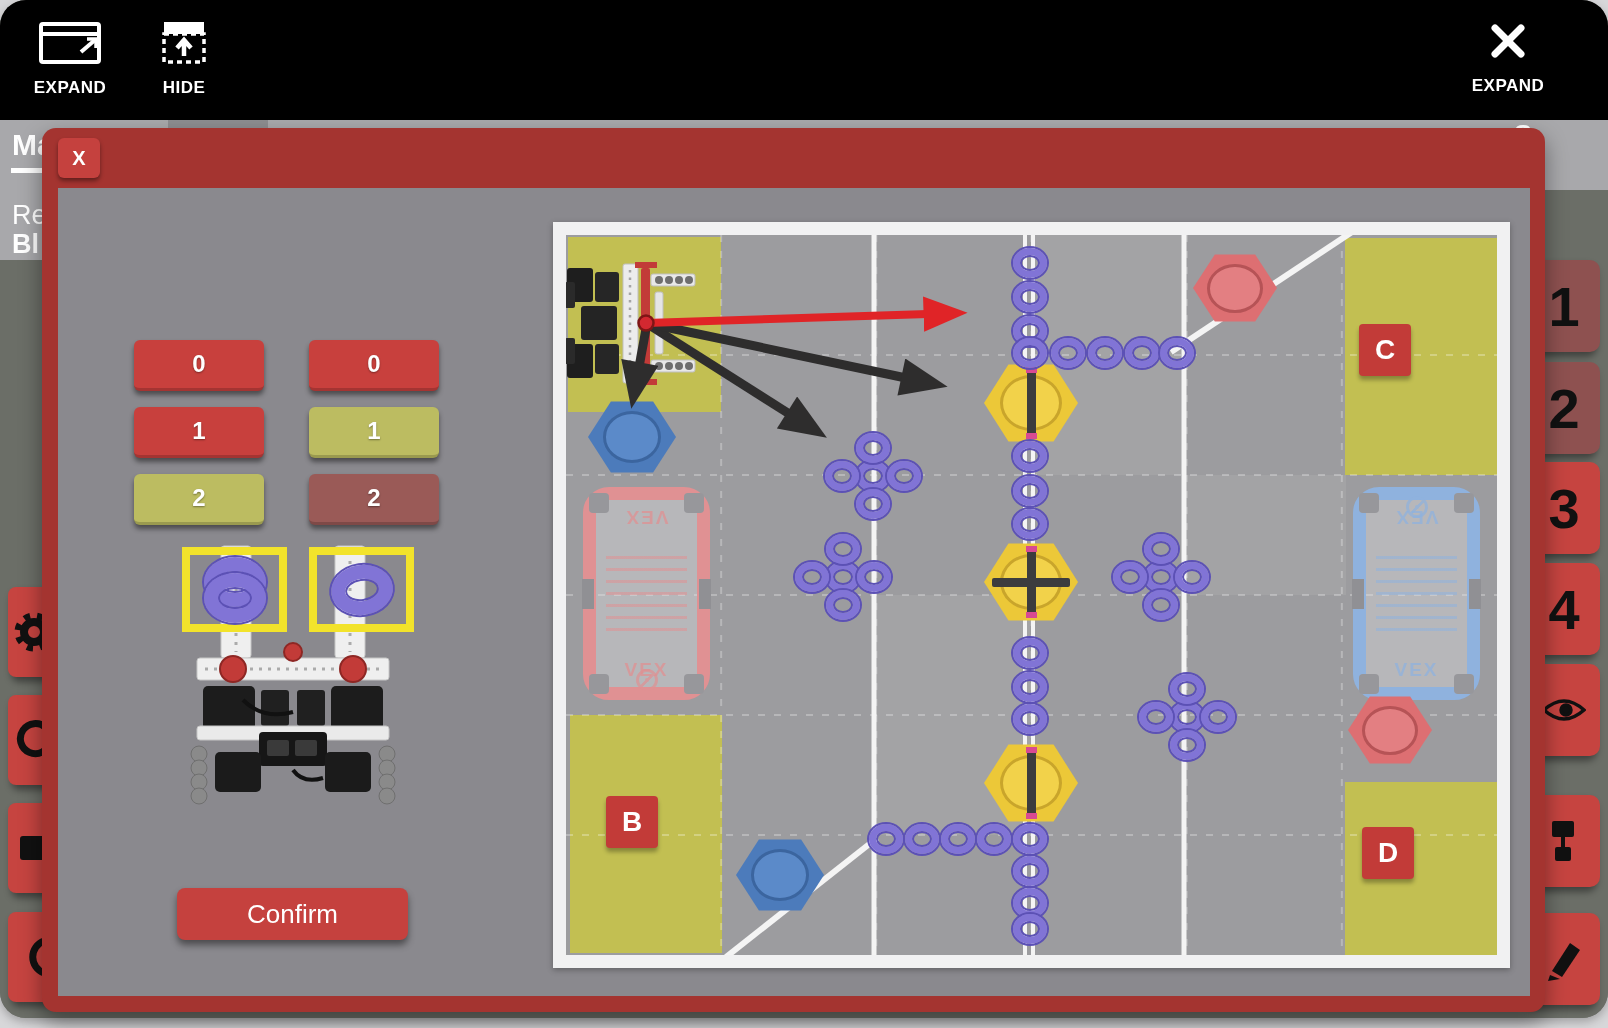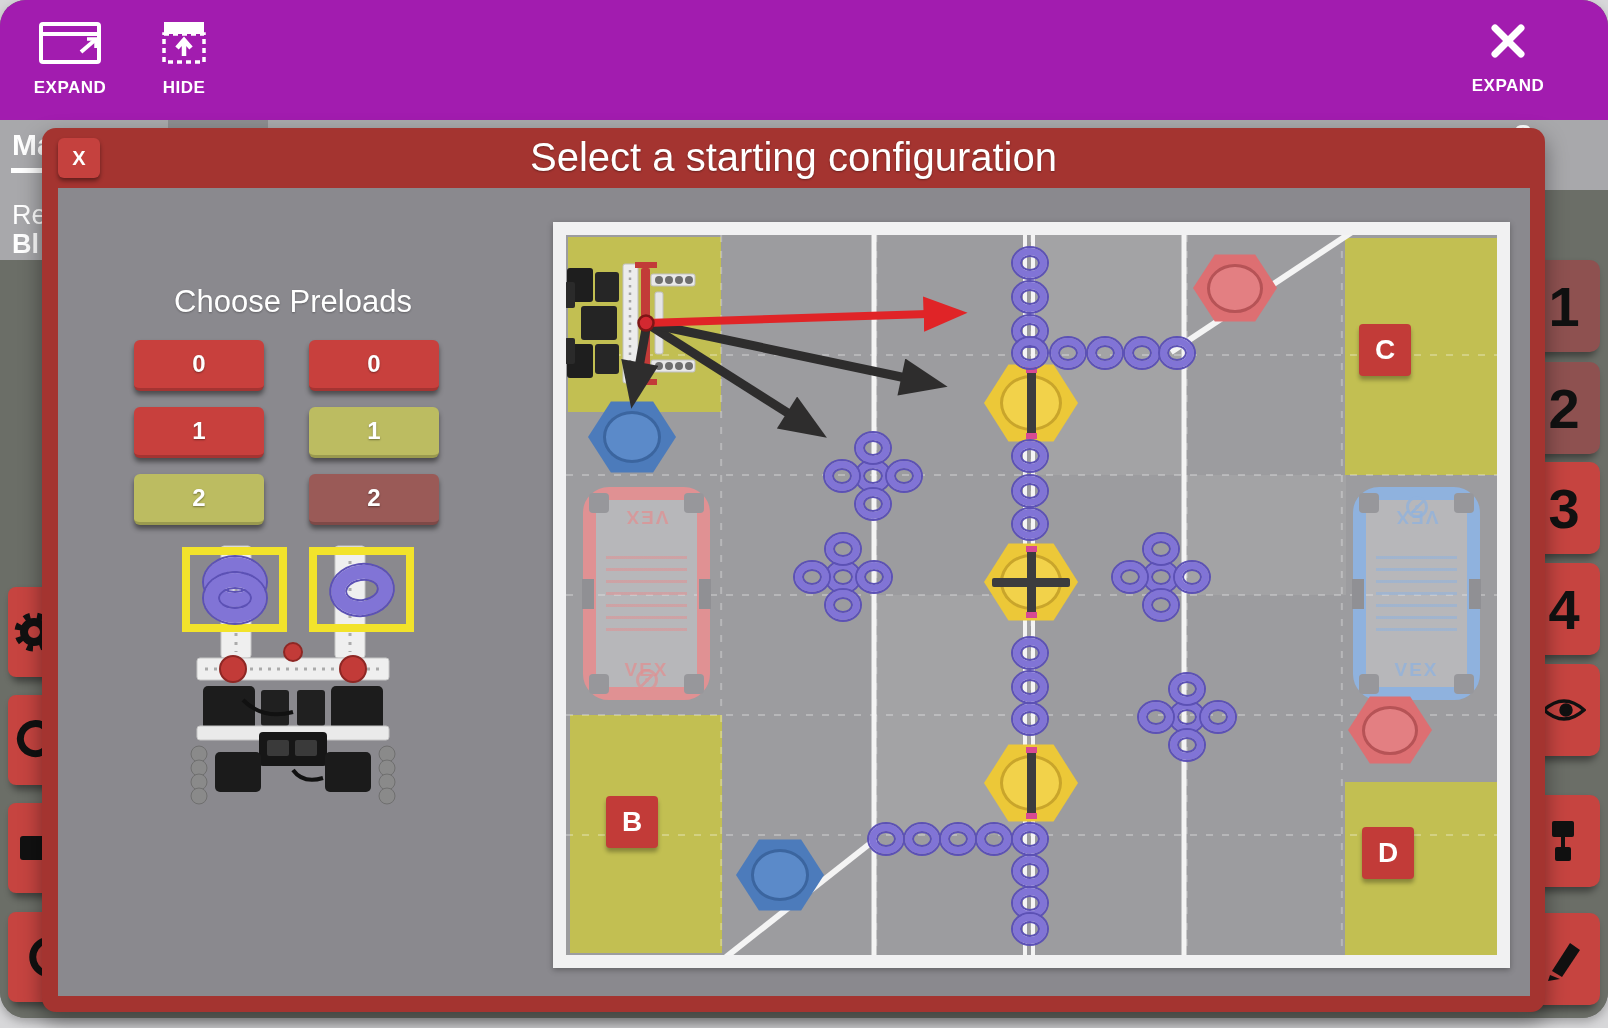--- a/index.html
+++ b/index.html
@@ -1,21 +1,21 @@
 <!DOCTYPE html>
 <html><head>
 <meta charset="utf-8">
 <style>
   html,body{margin:0;padding:0;background:#D7D7D9;width:1608px;height:1028px;overflow:hidden;
     font-family:"Liberation Sans",sans-serif;-webkit-font-smoothing:antialiased;}
   #stage{position:relative;width:1608px;height:1028px;}
   
   #app{position:absolute;left:0;top:0;width:1608px;height:1018px;border-radius:26px;
     background:#6B6E67;overflow:hidden;box-shadow:0 4px 10px rgba(0,0,0,.25);}
-  #topbar{position:absolute;left:0;top:0;width:100%;height:144px;background:#a21caf;}
+  #topbar{position:absolute;left:0;top:0;width:100%;height:144px;background:#000000;}
   .tb-btn{position:absolute;top:20px;display:flex;flex-direction:column;align-items:center;gap:8px;
     color:#fff;cursor:pointer;}
   .tb-btn .lbl{font-size:17px;font-weight:bold;letter-spacing:.5px;}
   #btn-expand{left:30px;width:80px;}
   #btn-hide{left:148px;width:72px;}
   #btn-close{right:60px;width:80px;}
   
   #content{position:absolute;left:0;top:120px;width:100%;height:898px;background:#6B6E67;}
   #strip{position:absolute;left:0;top:0;width:100%;height:70px;background:#A8A8AB;}
   #strip-tab{position:absolute;left:168px;top:0;width:100px;height:13px;background:#8D8D90;}
@@ -220,25 +220,23 @@
               </svg>
             </span>
           </div>
         </div>
     </div>
   </div>
 
   <div id="modal">
     <div id="modal-header">
       <div id="modal-x">X</div>
-      <div id="modal-title">Select a starting configuration</div>
     </div>
     <div id="modal-body">
 
-      <div id="preload-heading">Choose Preloads</div>
       <div id="preload-buttons">
           <div class="pre-btn red" style="left: 76px; top: 152px;">0</div>
           <div class="pre-btn red" style="left: 76px; top: 219px;">1</div>
           <div class="pre-btn olive" style="left: 76px; top: 286px;">2</div>
           <div class="pre-btn red" style="left: 251px; top: 152px;">0</div>
           <div class="pre-btn olive" style="left: 251px; top: 219px;">1</div>
           <div class="pre-btn maroon" style="left: 251px; top: 286px;">2</div>
         </div>
       <div id="robot-preview">
         <svg viewBox="0 0 240 265" width="240" height="265">
@@ -274,20 +272,21 @@
           <path d="M70 160 q20 20 50 12 M120 230 q10 14 30 8" fill="none" stroke="#111" stroke-width="4"></path>
         </svg>
       </div>
       <div class="ybox" style="left:124px;top:359px;" id="ybox-left">
           <div class="pring"></div>
           <div class="pring"></div>
         </div>
       <div class="ybox" style="left:251px;top:359px;" id="ybox-right">
           <div class="pring" style="transform: rotate(-8deg);"></div>
         </div>
+      <div id="confirm-btn">Confirm</div>
 
       <div id="field-wrap">
         <div id="field-inner">
           <div id="zones-layer">
               <div class="zone" style="left: 2px; top: 2px; width: 153px; height: 175px;"></div>
               <div class="zone" style="left: 4px; top: 480px; width: 152px; height: 238px;"></div>
               <div class="zone" style="left: 779px; top: 3px; width: 152px; height: 237px;"></div>
               <div class="zone" style="left: 779px; top: 547px; width: 152px; height: 173px;"></div>
               <div class="patch" style="left: 466px; top: 0px; width: 152px; height: 240px;"></div>
               <div class="patch" style="left: 308px; top: 360px; width: 156px; height: 240px;"></div>

